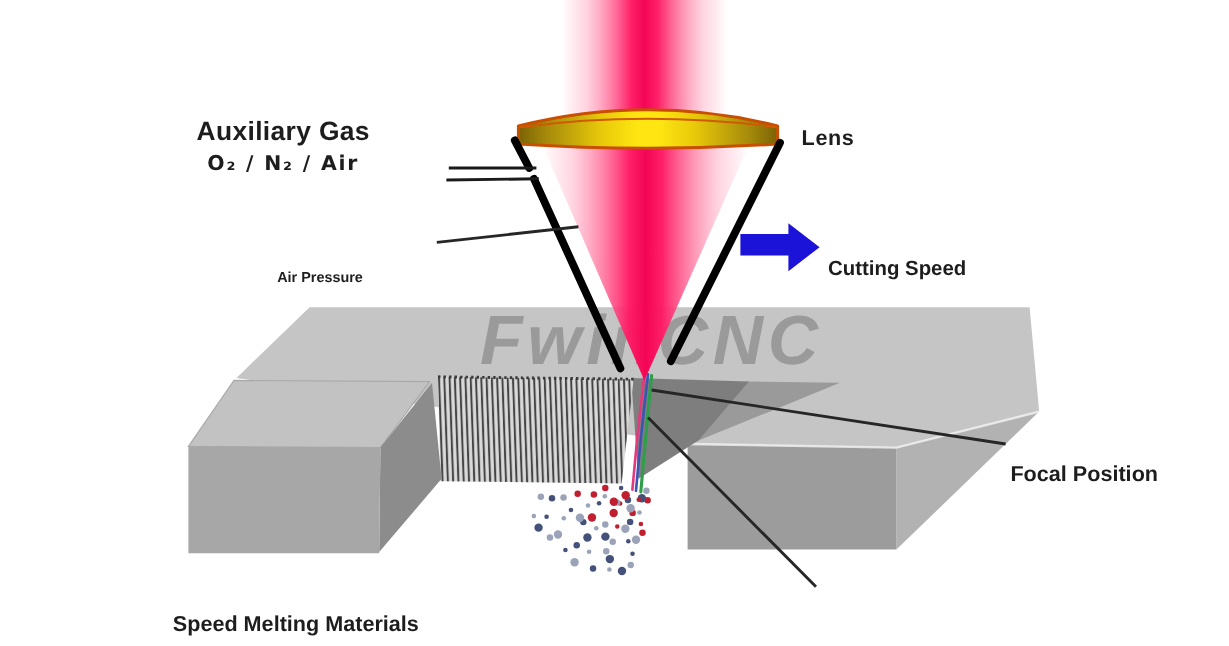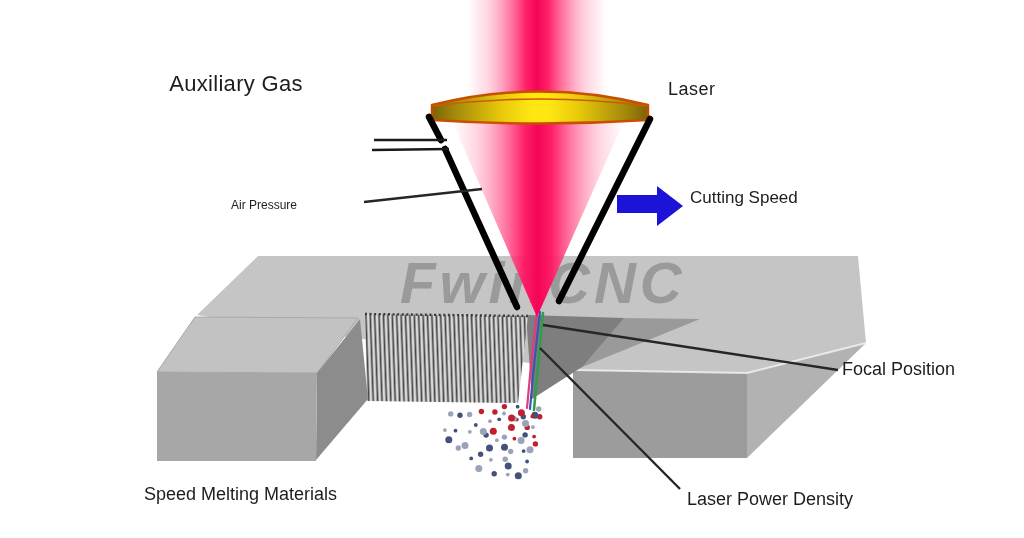--- a/index.html
+++ b/index.html
@@ -1,21 +1,21 @@
 <!DOCTYPE html>
 <html><head>
 <meta charset="utf-8">
 <style>
   html,body{margin:0;padding:0;background:#ffffff;}
   .stage{
     position:relative;width:1024px;height:538px;overflow:hidden;background:#ffffff;
     font-family:"Liberation Sans","DejaVu Sans",sans-serif;
   }
   .stage svg{position:absolute;left:0;top:0;}
-  .lbl{position:absolute;font-weight:400;color:#1d1d1d;white-space:nowrap;line-height:1.15;}
+  .lbl{position:absolute;font-weight:700;color:#1d1d1d;white-space:nowrap;line-height:1.15;margin-top:26px;}
   #lbl-aux{left:148px;top:71px;width:176px;text-align:center;}
   #lbl-aux .l1{font-size:22px;letter-spacing:.3px;}
   #lbl-aux .l2{font-size:17px;margin-top:6px;letter-spacing:1.5px;font-family:"DejaVu Sans","Liberation Sans",sans-serif;}
   #lbl-air{left:231px;top:199px;font-size:12px;}
   #lbl-lens{left:668px;top:79px;font-size:18px;letter-spacing:.5px;}
   #lbl-cut{left:690px;top:188px;font-size:17px;}
   #lbl-focal{left:842px;top:359px;font-size:18px;}
   #lbl-power{left:687px;top:489px;font-size:18px;}
   #lbl-eject{left:144px;top:484px;font-size:18px;}
   .wm{
@@ -162,20 +162,20 @@
         <circle cx="478.8" cy="468.5" r="3.5" fill="#9aa3b8"></circle>
         <circle cx="471.2" cy="458.4" r="1.9" fill="#44517a"></circle>
         <circle cx="458.3" cy="448.0" r="2.7" fill="#9aa3b8"></circle>
         <circle cx="448.8" cy="439.7" r="3.5" fill="#44517a"></circle>
         <circle cx="444.9" cy="430.1" r="1.9" fill="#9aa3b8"></circle>
       </g>
   </svg>
 
   <div class="lbl" id="lbl-aux">
     <div class="l1">Auxiliary Gas</div>
+    <div class="l2">O₂ / N₂ / Air</div>
   </div>
   <div class="lbl" id="lbl-air">Air Pressure</div>
-  <div class="lbl" id="lbl-lens">Laser</div>
+  <div class="lbl" id="lbl-lens">Lens</div>
   <div class="lbl" id="lbl-cut">Cutting Speed</div>
   <div class="lbl" id="lbl-focal">Focal Position</div>
-  <div class="lbl" id="lbl-power">Laser Power Density</div>
   <div class="lbl" id="lbl-eject">Speed Melting Materials</div>
 </div>
 
 </body></html>

